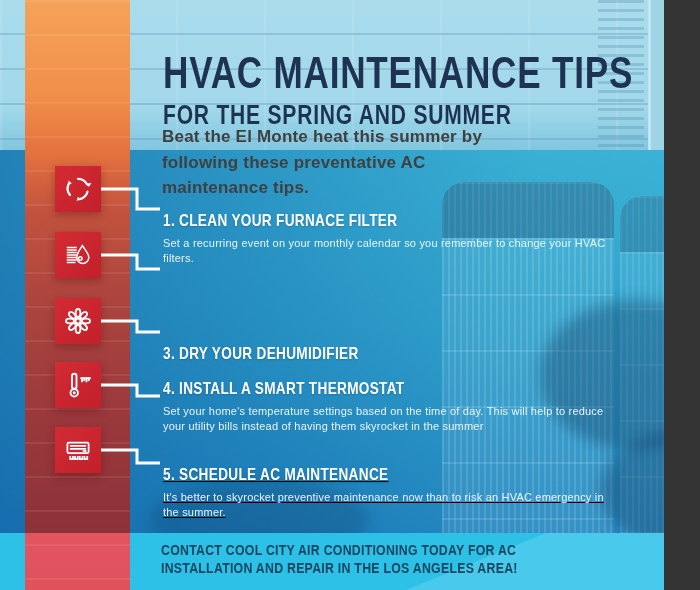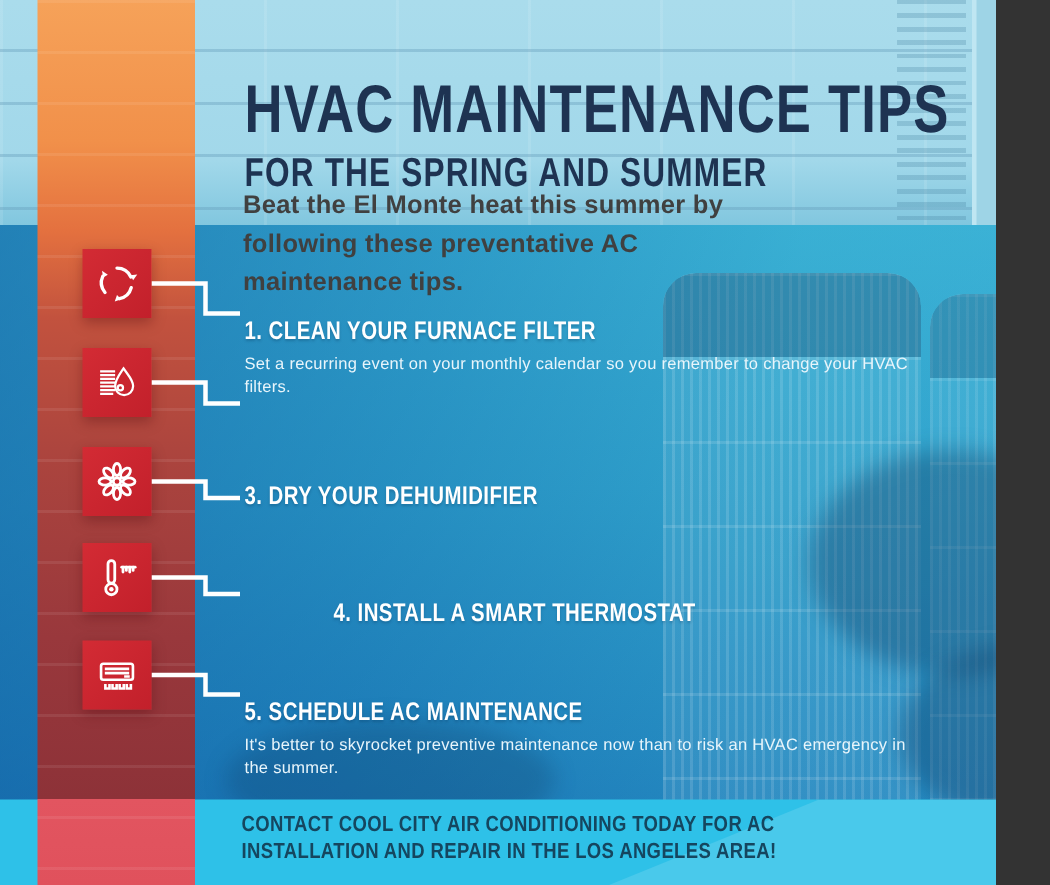--- a/index.html
+++ b/index.html
@@ -111,23 +111,23 @@
     transform:scaleX(.8); transform-origin:left top; white-space:nowrap;
     text-shadow:0 1px 2px rgba(0,40,70,.25);
   }
   .tip-body {
     margin-top:5px; font-size:11px; font-weight:500; line-height:1.32;
     color:#e8f5fb; letter-spacing:.2px; max-width:448px;
   }
 
   .tip-text.t1 { top:200px; }
   .tip-text.t2 { top:260px; }
-  .tip-text.t3 { top:310px; }
-  .tip-text.t4 { top:388px;text-align:center; }
-  .tip-text.t5 { top:454px; }
+  .tip-text.t3 { top:333px; }
+  .tip-text.t4 { top:368px; }
+  .tip-text.t5 { top:454px;text-decoration:underline; }
   .sq1 { top:166px; } .sq2 { top:232px; } .sq3 { top:298px; } .sq4 { top:362px; } .sq5 { top:427px; }
   .cn1 { top:187px; } .cn2 { top:253px; } .cn3 { top:319px; } .cn4 { top:383px; } .cn5 { top:448px; }
 
   .footer-text {
     position:absolute; left:161px; top:541px; width:480px;
     font-size:14.5px; font-weight:700; letter-spacing:.3px; line-height:1.25;
     color:#15465f; transform:scaleX(.85); transform-origin:left top;
   }
 </style>
 </head>
@@ -237,20 +237,21 @@
 
   <div class="tip-text t1">
     <div class="tip-heading">1. CLEAN YOUR FURNACE FILTER</div>
     <div class="tip-body">Set a recurring event on your monthly calendar so you remember to change your HVAC filters.</div>
   </div>
   <div class="tip-text t3">
     <div class="tip-heading">3. DRY YOUR DEHUMIDIFIER</div>
   </div>
   <div class="tip-text t4">
     <div class="tip-heading">4. INSTALL A SMART THERMOSTAT</div>
+    <div class="tip-body">Set your home's temperature settings based on the time of day. This will help to reduce your utility bills instead of having them skyrocket in the summer</div>
   </div>
   <div class="tip-text t5">
     <div class="tip-heading">5. SCHEDULE AC MAINTENANCE</div>
     <div class="tip-body">It's better to skyrocket preventive maintenance now than to risk an HVAC emergency in the summer.</div>
   </div>
 
   <div class="footer-text">CONTACT COOL CITY AIR CONDITIONING TODAY FOR AC INSTALLATION AND REPAIR IN THE LOS ANGELES AREA!</div>
 
 </div>
 

